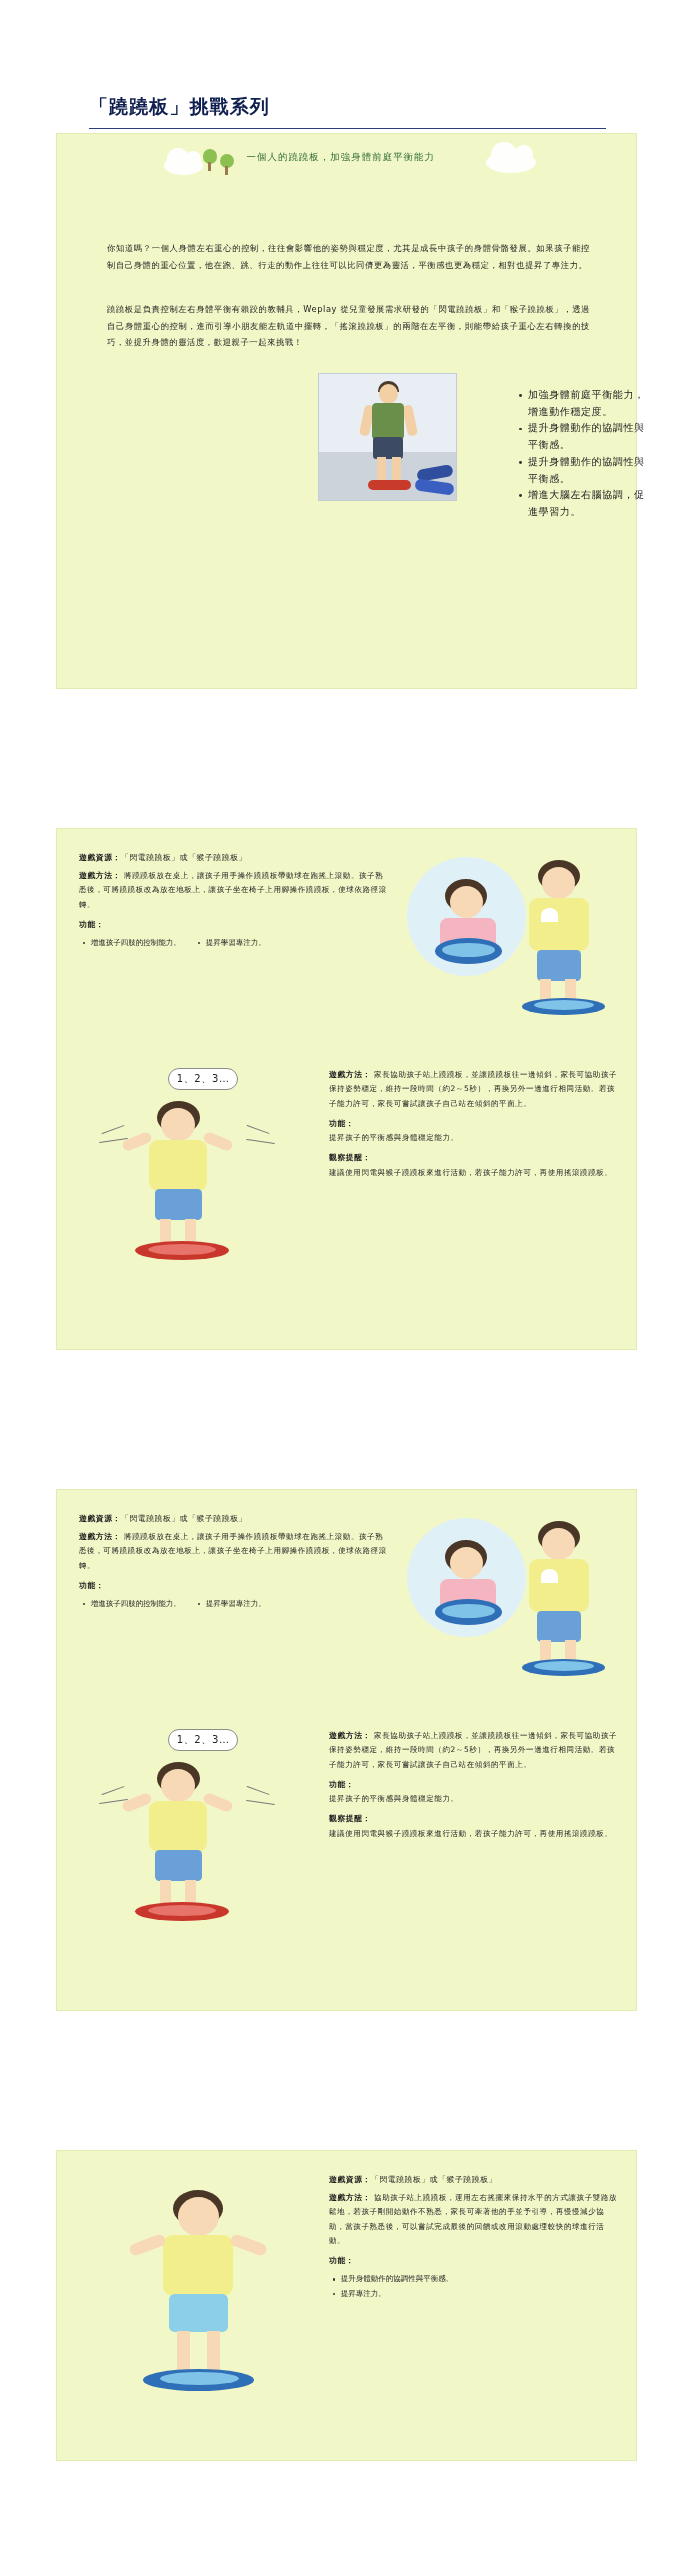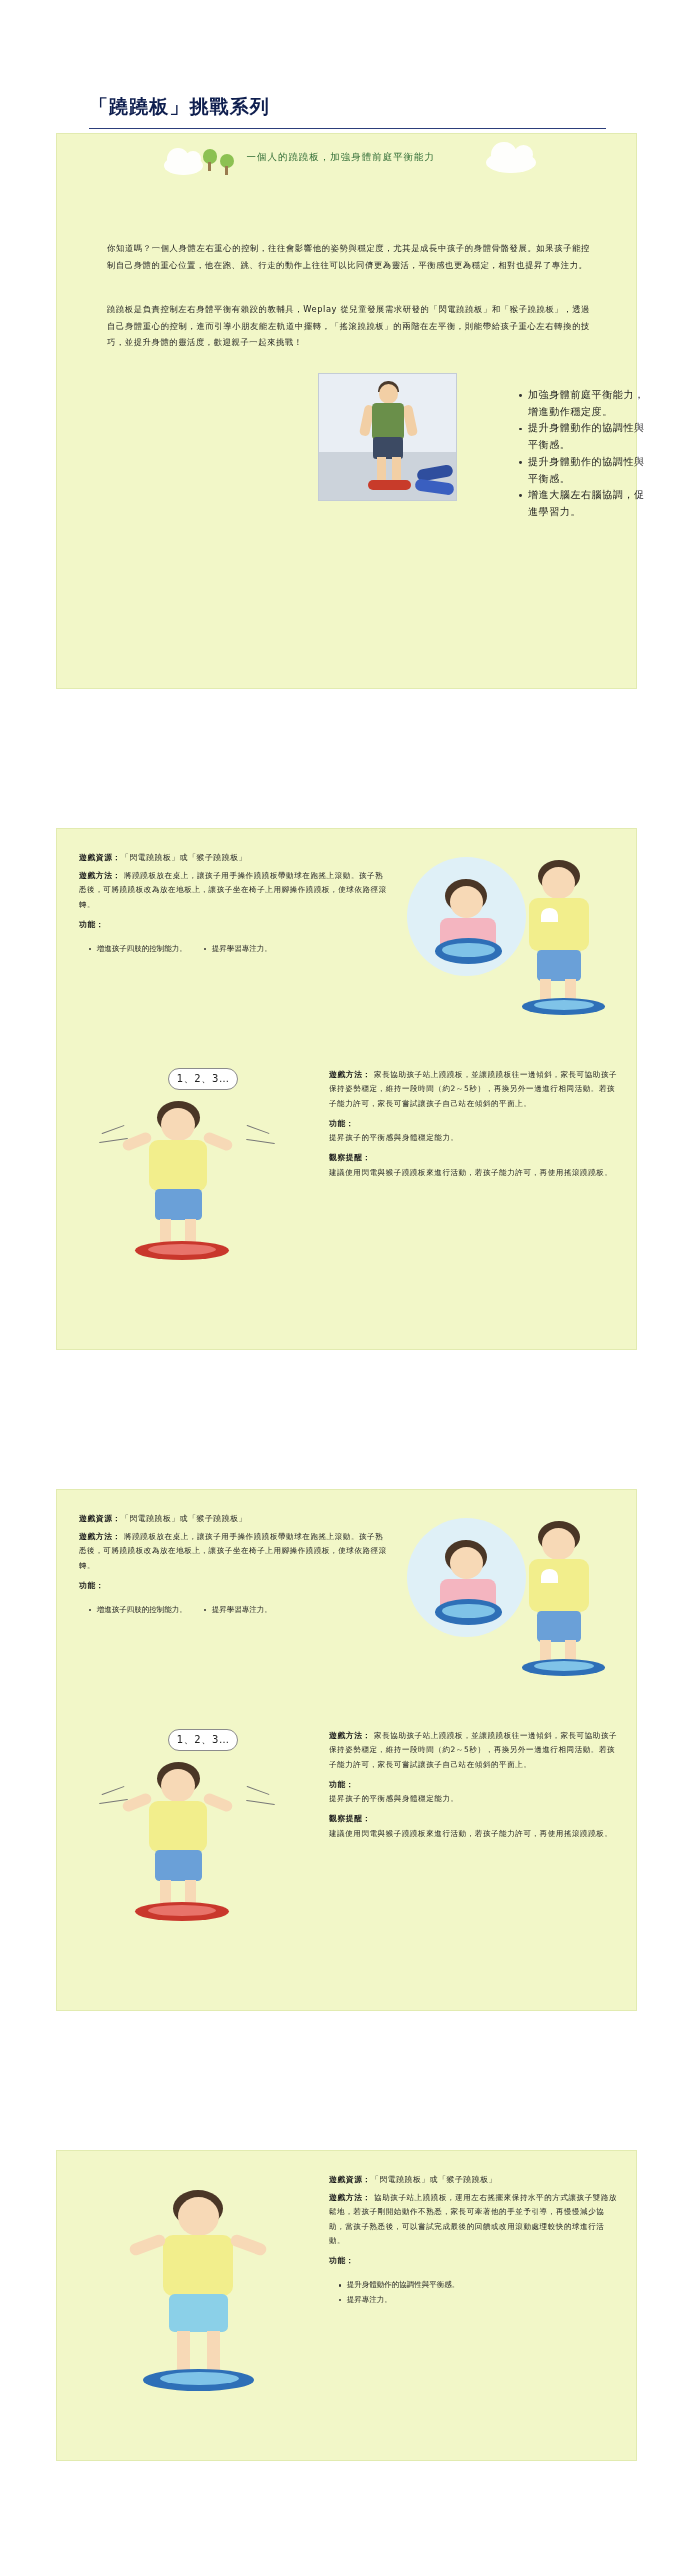--- a/index.html
+++ b/index.html
@@ -172,21 +172,21 @@
 
   .block { position: absolute; }
   .lbl {
     font-size: 7.8px;
     color: #1c1c1c;
     line-height: 14.4px;
     letter-spacing: 0.6px;
   }
   .sec-title { font-weight: bold; }
   .body-txt { font-size: 7.5px; line-height: 14.4px; color: #1c1c1c; text-align: justify; letter-spacing: 0.6px; }
-  .sub-bullets { margin: 10px; padding: 0; }
+  .sub-bullets { margin: 4px; padding: 0; }
   .sub-bullets li {
     list-style: none;
     position: relative;
     padding-left: 7.8px;
     font-size: 7.5px;
     line-height: 14.4px;
     color: #1c1c1c;
     display: inline-block;
     margin-right: 14.4px;
   }

